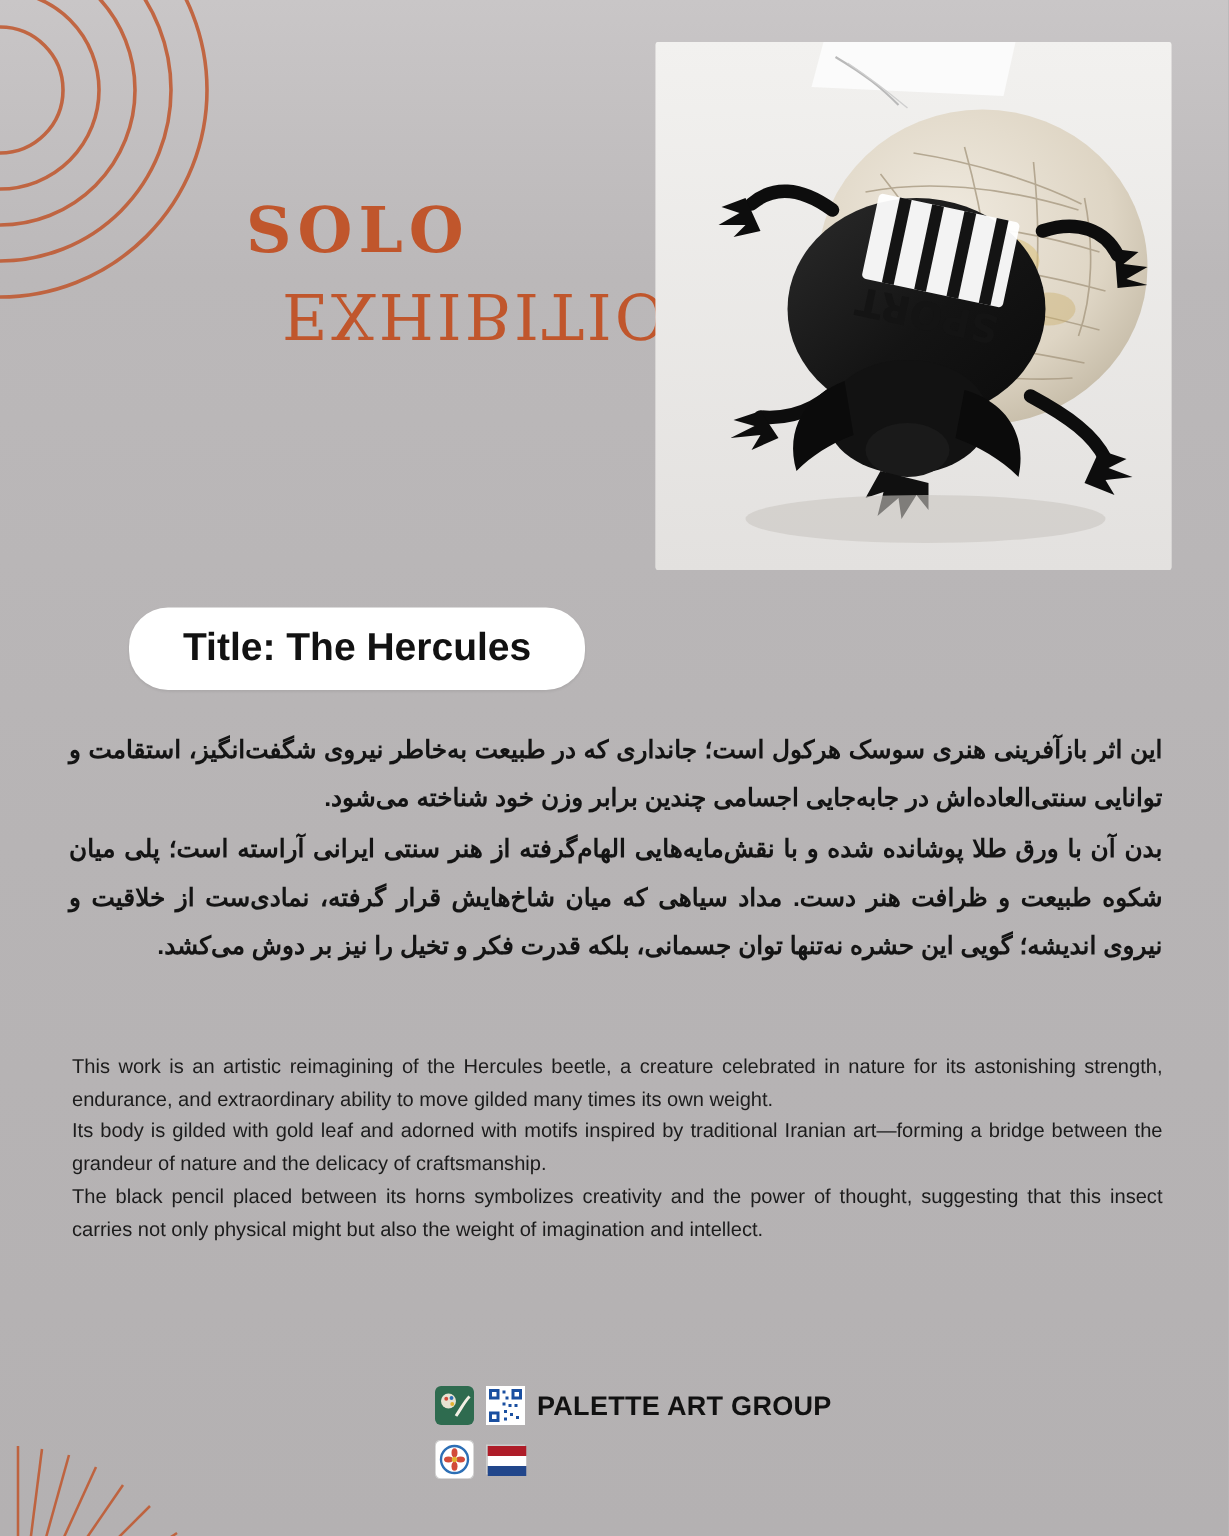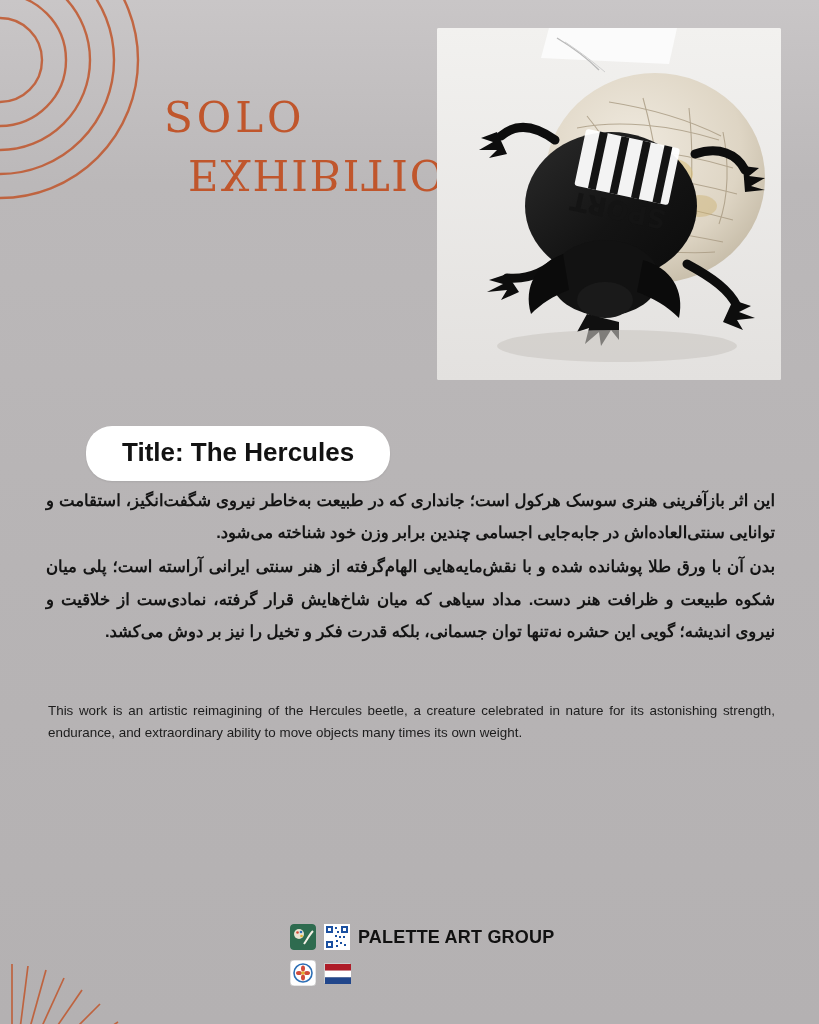--- a/index.html
+++ b/index.html
@@ -49,23 +49,24 @@
     position: absolute;
     left: 164px;
     top: 96px;
     width: 300px;
     color: #c0562c;
   }
   .solo {
     font-family: "DejaVu Serif", serif;
     font-size: 42px;
     letter-spacing: 4px;
-    font-weight: 400;
+    font-weight: 700;
     line-height: 1.05;
     color: #c0562c;
+    margin-top: 36px;
   }
   .exhibition {
     font-family: "DejaVu Serif", serif;
     font-size: 42px;
     letter-spacing: 2px;
     font-weight: 400;
     margin-top: 10px;
     margin-left: 24px;
     color: #c0562c;
     transform: scaleY(-1);
@@ -79,21 +80,21 @@
     font-size: 38px;
     font-weight: bold;
     color: #1b1b1b;
     letter-spacing: -0.5px;
   }
 
   
   .title-pill {
     position: absolute;
     left: 86px;
-    top: 426px;
+    top: 405px;
     background: #ffffff;
     border-radius: 26px;
     padding: 11px 36px 13px 36px;
     font-size: 26px;
     font-weight: bold;
     color: #121212;
     box-shadow: 0 1px 2px rgba(0,0,0,0.08);
   }
 
   
@@ -303,21 +304,23 @@
       <ellipse cx="180" cy="318" rx="120" ry="16" fill="#c9c6c2" opacity="0.6"></ellipse>
     </svg>
   </div>
 
   <div class="fa-block">
     <p>این اثر بازآفرینی هنری سوسک هرکول است؛ جانداری که در طبیعت به‌خاطر نیروی شگفت‌انگیز، استقامت و توانایی سنتی‌العاده‌اش در جابه‌جایی اجسامی چندین برابر وزن خود شناخته می‌شود.</p>
     <p>بدن آن با ورق طلا پوشانده شده و با نقش‌مایه‌هایی الهام‌گرفته از هنر سنتی ایرانی آراسته است؛ پلی میان شکوه طبیعت و ظرافت هنر دست. مداد سیاهی که میان شاخ‌هایش قرار گرفته، نمادی‌ست از خلاقیت و نیروی اندیشه؛ گویی این حشره نه‌تنها توان جسمانی، بلکه قدرت فکر و تخیل را نیز بر دوش می‌کشد.</p>
   </div>
 
   <div class="en-block">
-    <p>This work is an artistic reimagining of the Hercules beetle, a creature celebrated in nature for its astonishing strength, endurance, and extraordinary ability to move objects many times its own weight.</p>
+    <p>This work is an artistic reimagining of the Hercules beetle, a creature celebrated in nature for its astonishing strength, endurance, and extraordinary ability to move gilded many times its own weight.</p>
+    <p>Its body is gilded with gold leaf and adorned with motifs inspired by traditional Iranian art—forming a bridge between the grandeur of nature and the delicacy of craftsmanship.</p>
+    <p>The black pencil placed between its horns symbolizes creativity and the power of thought, suggesting that this insect carries not only physical might but also the weight of imagination and intellect.</p>
   </div>
 
   <div class="footer">
 
     <div class="footer-row">
       <div class="logo-box">
         <svg width="26" height="26" viewBox="0 0 26 26">
           <rect width="26" height="26" rx="4" fill="#2e6b4f"></rect>
           <circle cx="9" cy="10" r="5" fill="#e8e2d2"></circle>
           <circle cx="7.5" cy="8.5" r="1.3" fill="#d24b3a"></circle>

